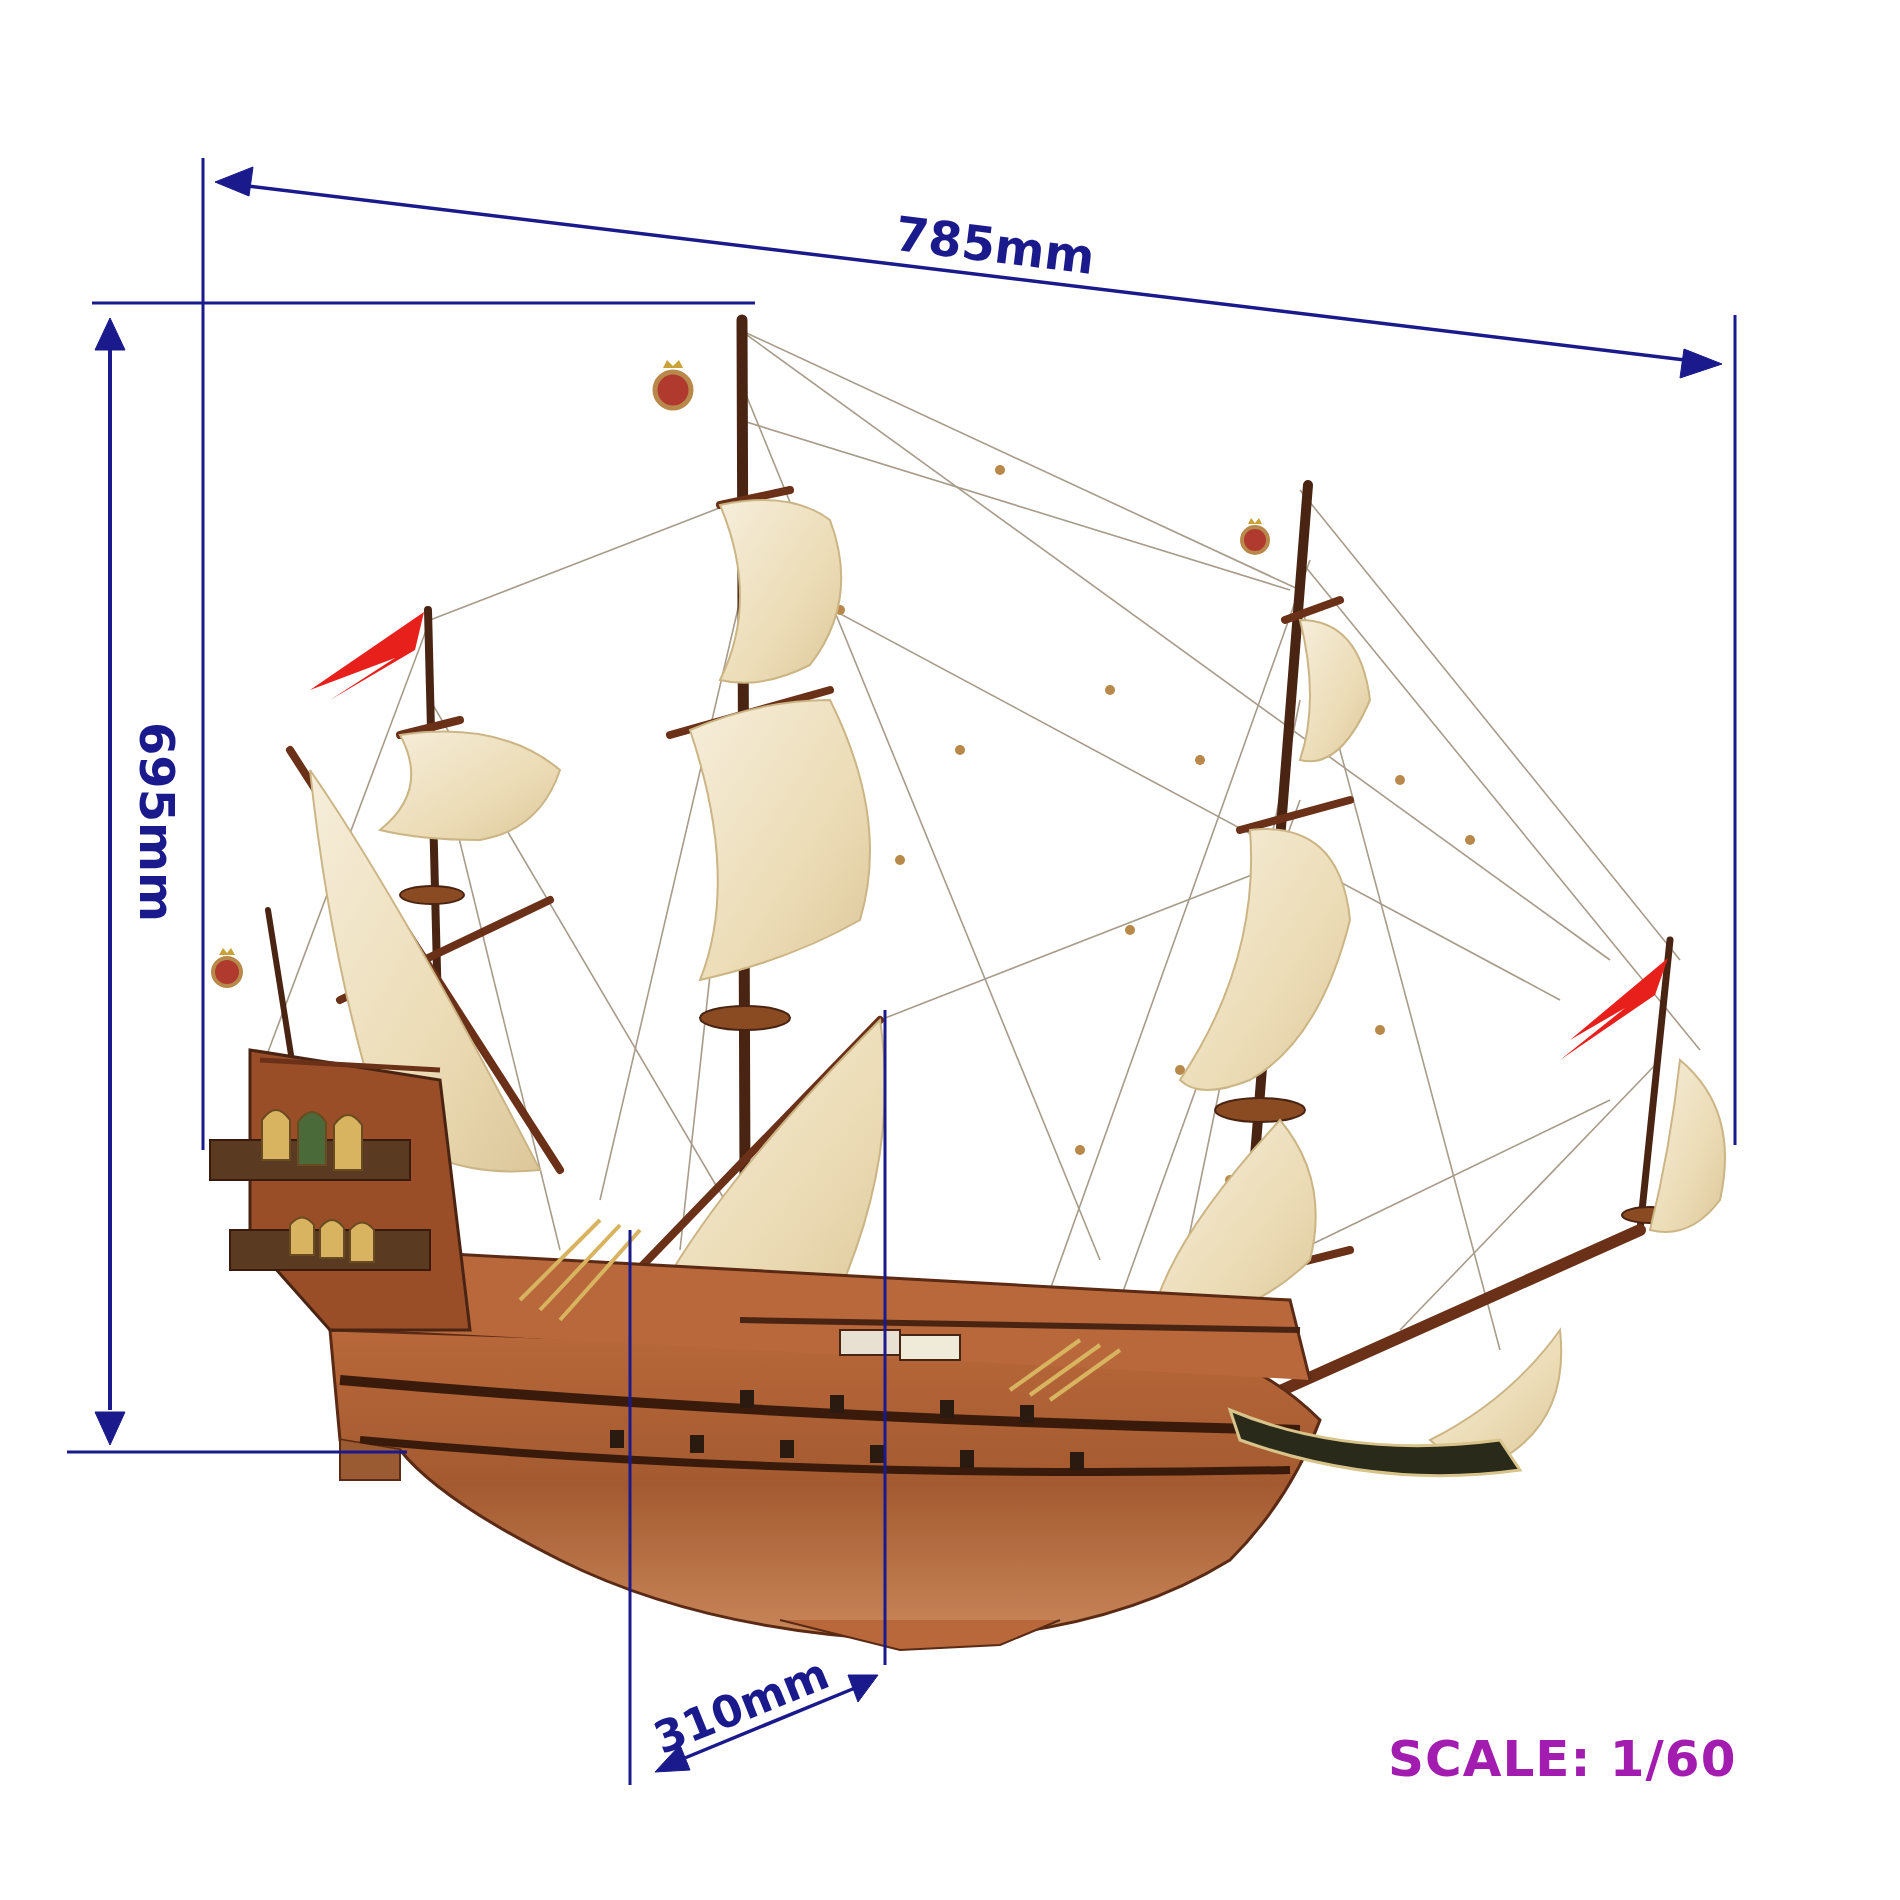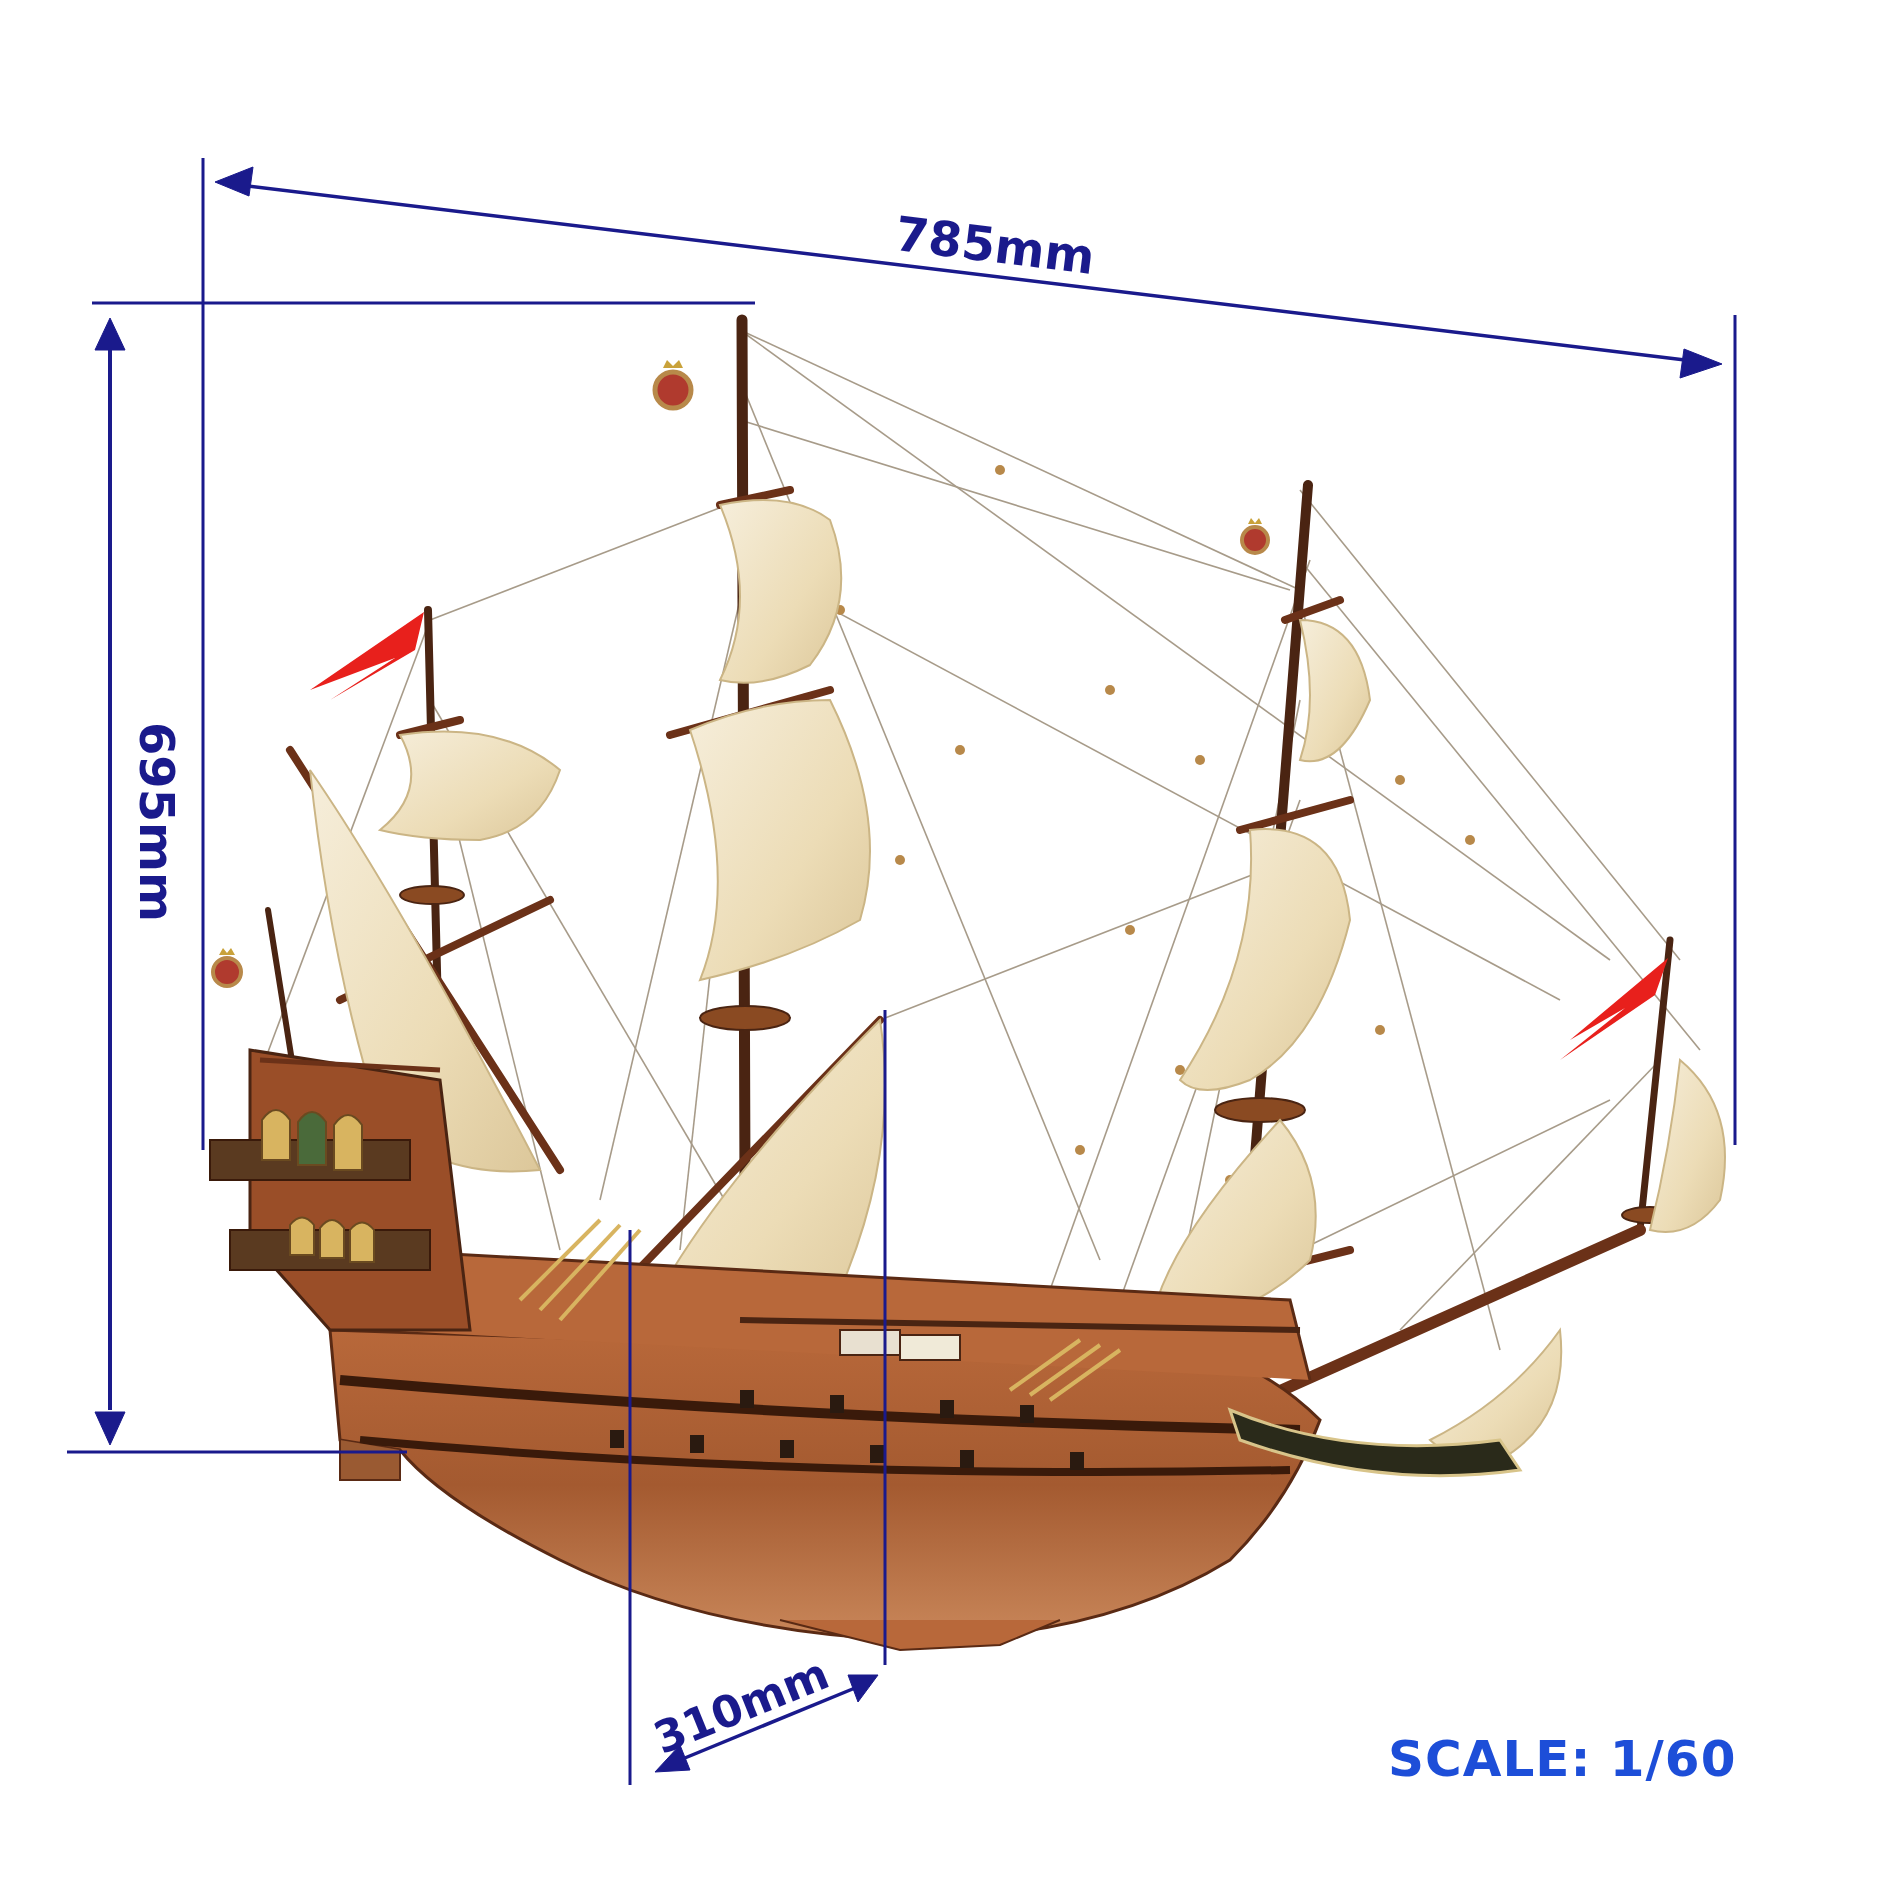--- a/index.html
+++ b/index.html
@@ -2,21 +2,21 @@
 <html><head>
 <meta charset="utf-8">
 <style>
   html, body { margin: 0; padding: 0; background: #ffffff; }
   body { width: 1900px; height: 1900px; position: relative; overflow: hidden; font-family: "DejaVu Sans", sans-serif; }
   #stage { position: absolute; left: 0; top: 0; width: 1900px; height: 1900px; }
   .dim-label { font-family: "DejaVu Sans", sans-serif; font-weight: bold; fill: #1a1a8c; }
   .scale-label {
     position: absolute; left: 1388px; top: 1730px;
     font-family: "DejaVu Sans", sans-serif; font-weight: bold;
-    font-size: 50px; color: #1d4ed8; letter-spacing: 1px; white-space: nowrap;
+    font-size: 50px; color: #a21caf; letter-spacing: 1px; white-space: nowrap;
   }
 </style>
 </head>
 <body>
 
 <div id="stage">
   <svg width="1900" height="1900" viewBox="0 0 1900 1900" xmlns="http://www.w3.org/2000/svg">
     <defs>
       <linearGradient id="hullGrad" x1="0" y1="0" x2="0" y2="1">
         <stop offset="0" stop-color="#b8683a"></stop>

